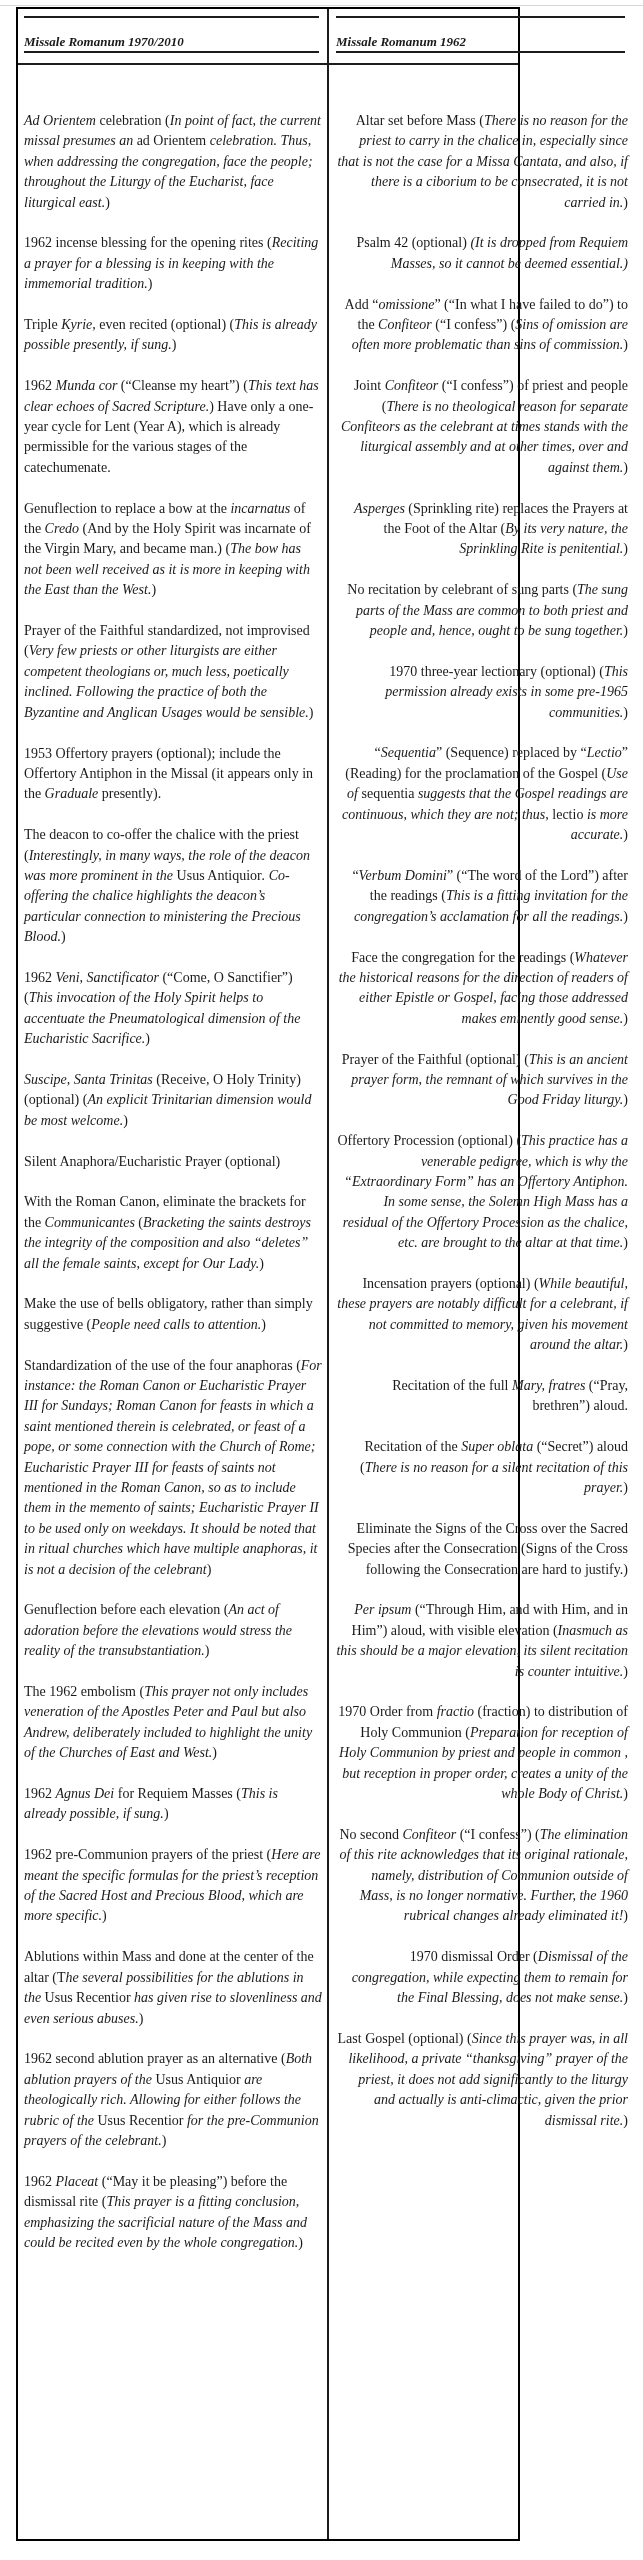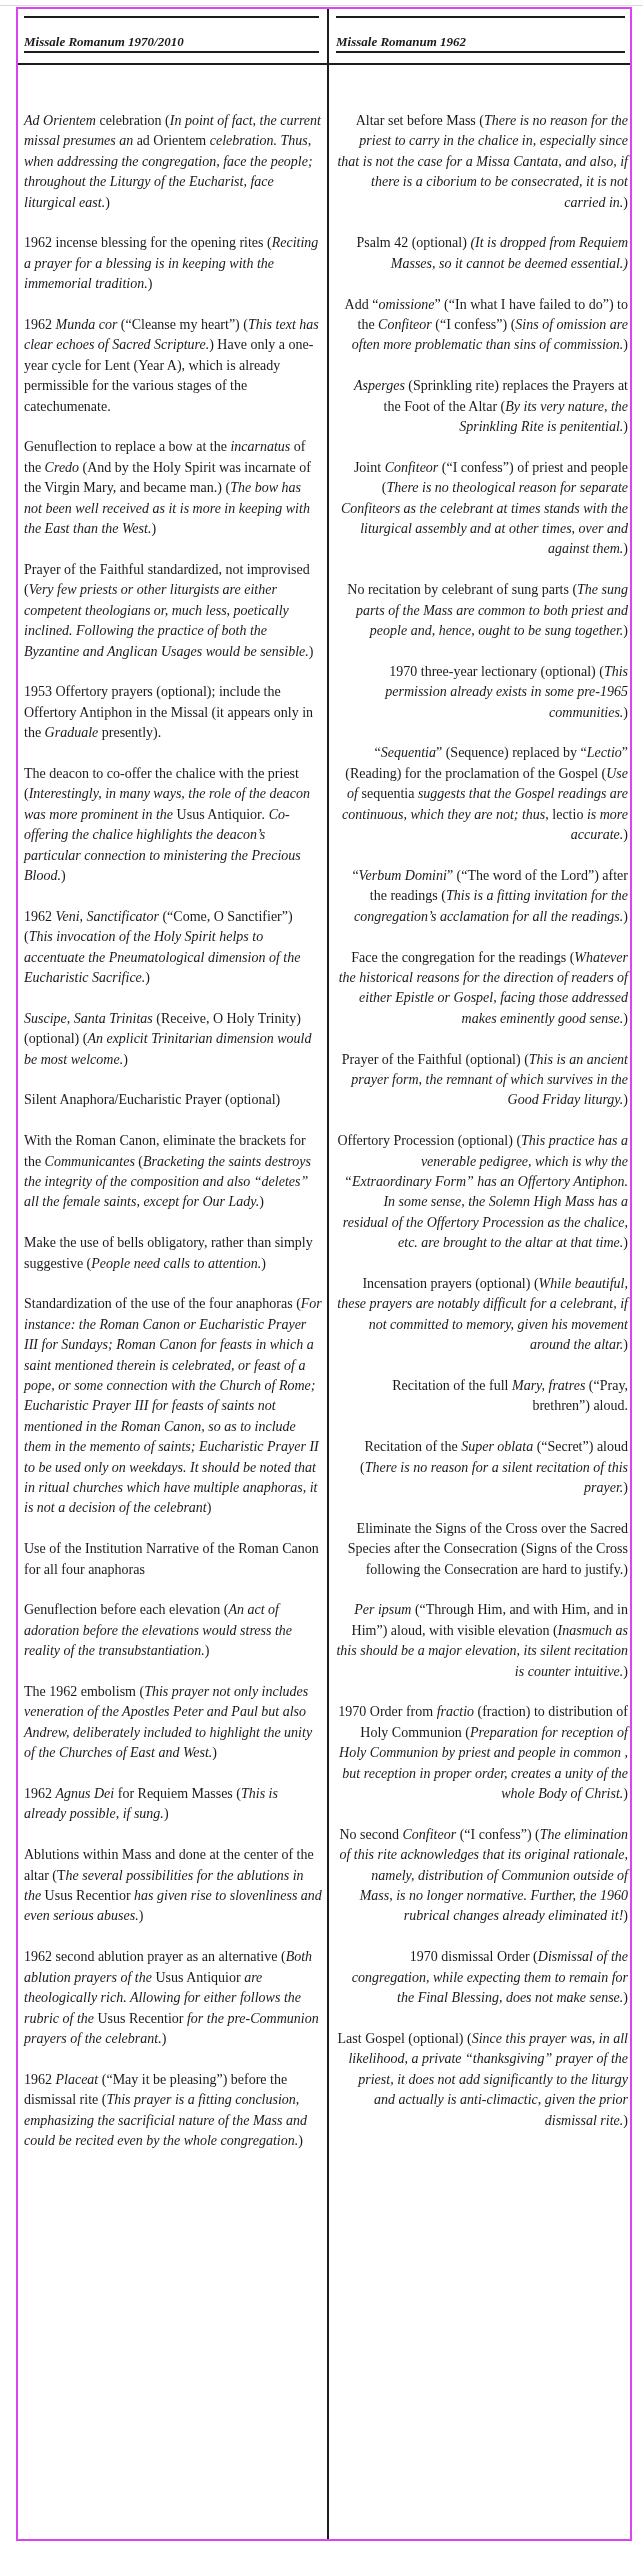--- a/index.html
+++ b/index.html
@@ -1,20 +1,20 @@
 <!DOCTYPE html>
 <html><head>
 <meta charset="utf-8">
 <style>
   html, body { margin: 0; padding: 0; background: #ffffff; }
   body { width: 643px; height: 2560px; position: relative; overflow: hidden;
          font-family: "Liberation Serif", "DejaVu Serif", serif; color: #1a1a1a; }
   .topline { position: absolute; left: 0; top: 5px; width: 643px; height: 1px; background: #d8d8d8; }
-  .table { position: absolute; left: 16px; top: 7px; width: 616px; height: 2534px;
-           border: 2px solid #d946ef; box-sizing: border-box; }
+  .table { position: absolute; left: 16px; top: 7px; width: 504px; height: 2534px;
+           border: 2px solid #000000; box-sizing: border-box; }
   .divider { position: absolute; left: 309px; top: 0; bottom: 0; width: 2px; background: #1c1c1c; }
   .head { position: absolute; left: 0; right: 0; top: 0; height: 54px; border-bottom: 2px solid #1c1c1c; }
   .hcell { position: absolute; top: 0; height: 54px; }
   .hcell.left { left: 6px; width: 295px; }
   .hcell.right { left: 318px; width: 289px; }
   .hrule-top { position: absolute; left: 0; right: 0; top: 7px; height: 2px; background: #1c1c1c; }
   .hrule-bot { position: absolute; left: 0; right: 0; top: 42px; height: 2px; background: #1c1c1c; }
   .htitle { position: absolute; left: 0; top: 25px; font-size: 13px; font-weight: bold; font-style: italic;
             line-height: 16px; white-space: nowrap; }
   .col { position: absolute; top: 62px; font-size: 14px; line-height: 20.4px; margin-top: 40px; }
@@ -38,45 +38,46 @@
     <div class="hcell right">
       <div class="hrule-top"></div>
       <div class="htitle">Missale Romanum 1962</div>
       <div class="hrule-bot"></div>
     </div>
   </div>
   <div class="divider"></div>
   <div class="col left" id="col-left">
       <p class="entry"><i>Ad Orientem</i><span> celebration (</span><i>In point of fact, the current missal presumes an </i><span>ad Orientem</span><i> celebration. Thus, when addressing the congregation, face the people; throughout the Liturgy of the Eucharist, face liturgical east.</i><span>)</span></p>
       <p class="entry"><span>1962 incense blessing for the opening rites (</span><i>Reciting a prayer for a blessing is in keeping with the immemorial tradition.</i><span>)</span></p>
+      <p class="entry"><span>Triple </span><i>Kyrie</i><span>, even recited (optional) (</span><i>This is already possible presently, if sung.</i><span>)</span></p>
       <p class="entry"><span>1962 </span><i>Munda cor</i><span> (“Cleanse my heart”) (</span><i>This text has clear echoes of Sacred Scripture.</i><span>) Have only a one-year cycle for Lent (Year A), which is already permissible for the various stages of the catechumenate.</span></p>
       <p class="entry"><span>Genuflection to replace a bow at the </span><i>incarnatus</i><span> of the </span><i>Credo</i><span> (And by the Holy Spirit was incarnate of the Virgin Mary, and became man.) (</span><i>The bow has not been well received as it is more in keeping with the East than the West.</i><span>)</span></p>
       <p class="entry"><span>Prayer of the Faithful standardized, not improvised (</span><i>Very few priests or other liturgists are either competent theologians or, much less, poetically inclined. Following the practice of both the Byzantine and Anglican Usages would be sensible.</i><span>)</span></p>
       <p class="entry"><span>1953 Offertory prayers (optional); include the Offertory Antiphon in the Missal (it appears only in the </span><i>Graduale</i><span> presently).</span></p>
       <p class="entry"><span>The deacon to co-offer the chalice with the priest (</span><i>Interestingly, in many ways, the role of the deacon was more prominent in the </i><span>Usus Antiquior</span><i>. Co-offering the chalice highlights the deacon’s particular connection to ministering the Precious Blood.</i><span>)</span></p>
       <p class="entry"><span>1962 </span><i>Veni, Sanctificator</i><span> (“Come, O Sanctifier”) (</span><i>This invocation of the Holy Spirit helps to accentuate the Pneumatological dimension of the Eucharistic Sacrifice.</i><span>)</span></p>
       <p class="entry"><i>Suscipe, Santa Trinitas</i><span> (Receive, O Holy Trinity) (optional) (</span><i>An explicit Trinitarian dimension would be most welcome.</i><span>)</span></p>
       <p class="entry"><span>Silent Anaphora/Eucharistic Prayer (optional)</span></p>
       <p class="entry"><span>With the Roman Canon, eliminate the brackets for the </span><i>Communicantes</i><span> (</span><i>Bracketing the saints destroys the integrity of the composition and also “deletes” all the female saints, except for Our Lady.</i><span>)</span></p>
       <p class="entry"><span>Make the use of bells obligatory, rather than simply suggestive (</span><i>People need calls to attention.</i><span>)</span></p>
       <p class="entry"><span>Standardization of the use of the four anaphoras (</span><i>For instance: the Roman Canon or Eucharistic Prayer III for Sundays; Roman Canon for feasts in which a saint mentioned therein is celebrated, or feast of a pope, or some connection with the Church of Rome; Eucharistic Prayer III for feasts of saints not mentioned in the Roman Canon, so as to include them in the memento of saints; Eucharistic Prayer II to be used only on weekdays.  It should be noted that in ritual churches which have multiple anaphoras, it is not a decision of the celebrant</i><span>)</span></p>
-      <p class="entry"><span>Use of the Institution Narrative of the Roman Canon for all four anaphoras</span></p>
       <p class="entry"><span>Genuflection before each elevation (</span><i>An act of adoration before the elevations would stress the reality of the transubstantiation.</i><span>)</span></p>
       <p class="entry"><span>The 1962 embolism (</span><i>This prayer not only includes veneration of the Apostles Peter and Paul but also Andrew, deliberately included to highlight the unity of the Churches of East and West.</i><span>)</span></p>
       <p class="entry"><span>1962 </span><i>Agnus Dei</i><span> for Requiem Masses (</span><i>This is already possible, if sung.</i><span>)</span></p>
+      <p class="entry"><span>1962 pre-Communion prayers of the priest (</span><i>Here are meant the specific formulas for the priest’s reception of the Sacred Host and Precious Blood, which are more specific.</i><span>)</span></p>
       <p class="entry"><span>Ablutions within Mass and done at the center of the altar (T</span><i>he several possibilities for the ablutions in the </i><span>Usus Recentior</span><i> has given rise to slovenliness and even serious abuses.</i><span>)</span></p>
       <p class="entry"><span>1962 second ablution prayer as an alternative (</span><i>Both ablution prayers of the </i><span>Usus Antiquior</span><i> are theologically rich. Allowing for either follows the rubric of the </i><span>Usus Recentior</span><i> for the pre-Communion prayers of the celebrant.</i><span>)</span></p>
       <p class="entry"><span>1962 </span><i>Placeat</i><span> (“May it be pleasing”) before the dismissal rite (</span><i>This prayer is a fitting conclusion, emphasizing the sacrificial nature of the Mass and could be recited even by the whole congregation.</i><span>)</span></p>
     </div>
   <div class="col right" id="col-right">
       <p class="entry"><span>Altar set before Mass (</span><i>There is no reason for the priest to carry in the chalice in, especially since that is not the case for a Missa Cantata, and also, if there is a ciborium to be consecrated, it is not carried in.</i><span>)</span></p>
       <p class="entry"><span>Psalm 42 (optional) </span><i>(It is dropped from Requiem Masses, so it cannot be deemed essential.)</i></p>
       <p class="entry"><span>Add “</span><i>omissione</i><span>” (“In what I have failed to do”) to the </span><i>Confiteor</i><span> (“I confess”) (</span><i>Sins of omission are often more problematic than sins of commission.</i><span>)</span></p>
+      <p class="entry"><span>Joint </span><i>Confiteor</i><span> (“I confess”) of  priest and people (</span><i>There is no theological reason for separate Confiteors as the celebrant at times stands with the liturgical assembly and at other times, over and against them.</i><span>)</span></p>
       <p class="entry"><i>Asperges</i><span> (Sprinkling rite) replaces the Prayers at the Foot of the Altar (</span><i>By its very nature, the Sprinkling Rite is penitential.</i><span>)</span></p>
-      <p class="entry"><span>Joint </span><i>Confiteor</i><span> (“I confess”) of  priest and people (</span><i>There is no theological reason for separate Confiteors as the celebrant at times stands with the liturgical assembly and at other times, over and against them.</i><span>)</span></p>
       <p class="entry"><span>No recitation by celebrant of sung parts (</span><i>The sung parts of the Mass are common to both priest and people and, hence, ought to be sung together.</i><span>)</span></p>
       <p class="entry"><span>1970 three-year lectionary (optional) (</span><i>This permission already exists in some pre-1965 communities.</i><span>)</span></p>
       <p class="entry"><span>“</span><i>Sequentia</i><span>” (Sequence) replaced by “</span><i>Lectio</i><span>” (Reading) for the proclamation of the Gospel (</span><i>Use of </i><span>sequentia</span><i> suggests that the Gospel readings are continuous, which they are not; thus</i><span>, lectio </span><i>is more accurate.</i><span>)</span></p>
       <p class="entry"><span>“</span><i>Verbum Domini</i><span>” (“The word of the Lord”) after the readings (</span><i>This is a fitting invitation for the congregation’s acclamation for all the readings.</i><span>)</span></p>
       <p class="entry"><span>Face the congregation for the readings (</span><i>Whatever the historical reasons for the direction of readers of either Epistle or Gospel, facing those addressed makes eminently good sense.</i><span>)</span></p>
       <p class="entry"><span>Prayer of the Faithful (optional) (</span><i>This is an ancient prayer form, the remnant of which survives in the Good Friday liturgy.</i><span>)</span></p>
       <p class="entry"><span>Offertory Procession (optional) (</span><i>This practice has a venerable pedigree, which is why the “Extraordinary Form” has an Offertory Antiphon. In some sense, the Solemn High Mass has a residual of the Offertory Procession as the chalice, etc. are brought to the altar at that time.</i><span>)</span></p>
       <p class="entry"><span>Incensation prayers (optional) (</span><i>While beautiful, these prayers are notably difficult for a celebrant, if not committed to memory, given his movement around the altar.</i><span>)</span></p>
       <p class="entry"><span>Recitation of the full </span><i>Mary, fratres</i><span> (“Pray, brethren”) aloud.</span></p>
       <p class="entry"><span>Recitation of the </span><i>Super oblata</i><span> (“Secret”) aloud (</span><i>There is no reason for a silent recitation of this prayer.</i><span>)</span></p>

